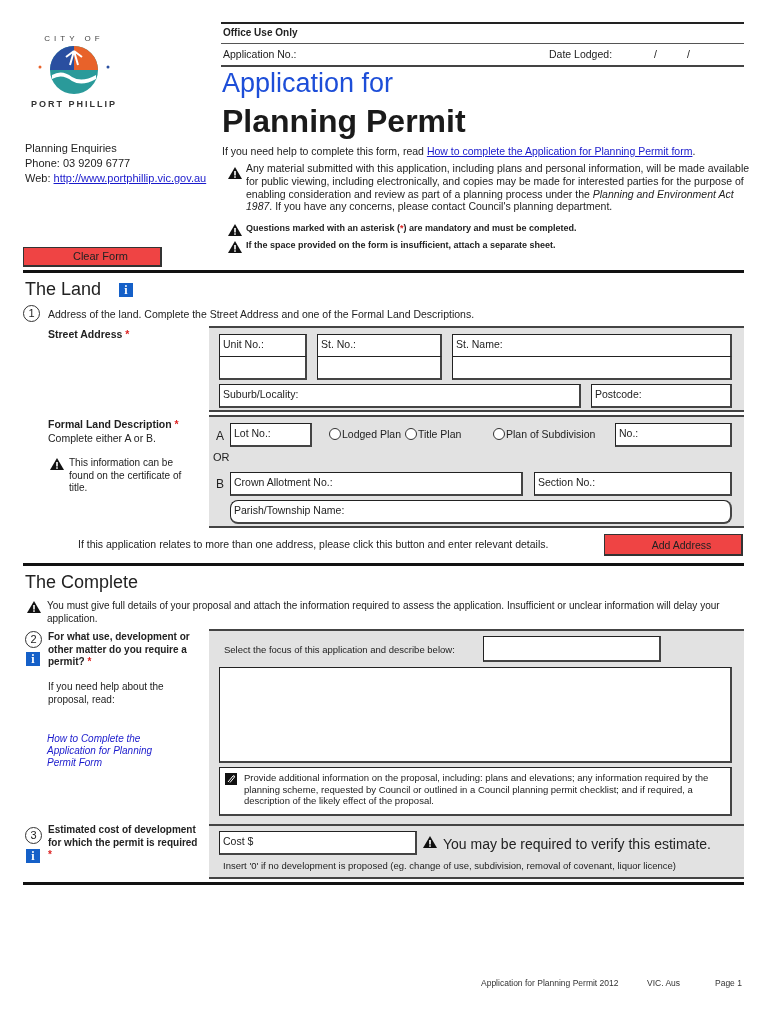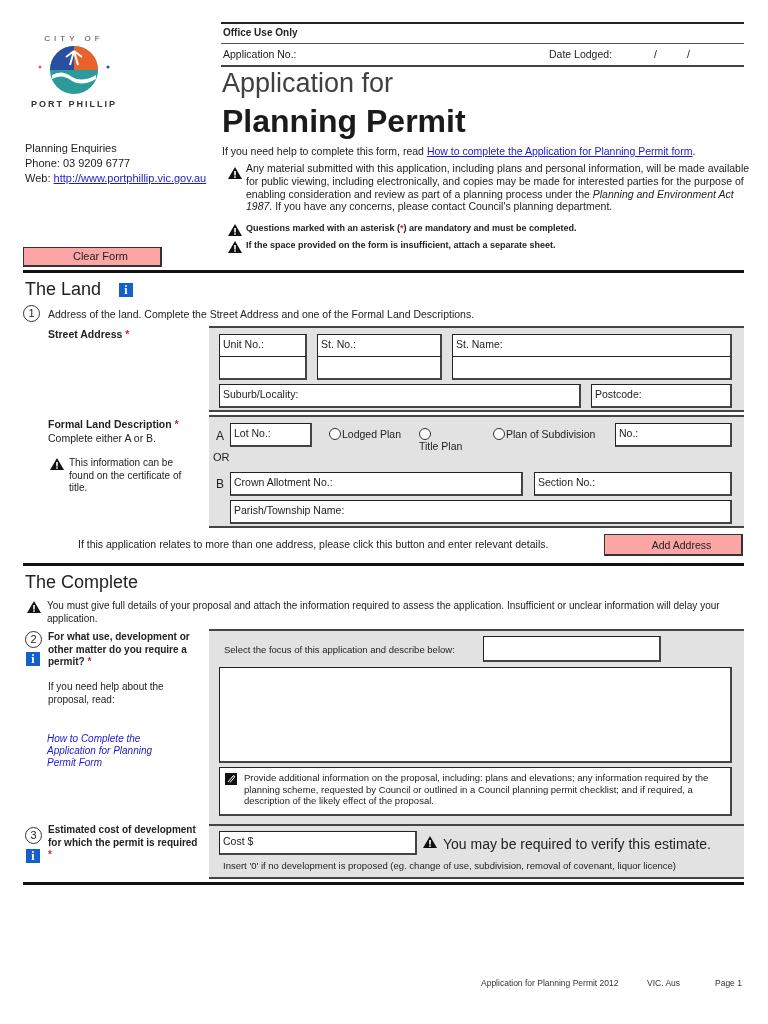--- a/index.html
+++ b/index.html
@@ -9,37 +9,37 @@
   a { color: #1a1acc; text-decoration: underline; margin-top: 24px; }
   .req { color: #d22; }
 
   
   .logo { left: 28px; top: 25px; width: 92px; height: 85px; }
 
   
   .contact { left: 25px; top: 141px; font-size: 11px; line-height: 15px; color: #222; }
 
   .btn {
-    background: #fca5a5; border: 1px solid #333; border-right-width: 2px; border-bottom-width: 2px;
+    background: #ef4444; border: 1px solid #333; border-right-width: 2px; border-bottom-width: 2px;
     font-size: 11px; color: #222; text-align: center; font-family: "Liberation Sans", sans-serif; cursor: pointer; padding-left: 17px;
   }
   .clear-btn { left: 23px; top: 247px; width: 139px; height: 20px; line-height: 17px; }
 
   
   .rule { background: #222; }
   .office-top { left: 221px; top: 22px; width: 523px; height: 2px; }
   .office-label { left: 223px; top: 27px; font-size: 10px; font-weight: bold; color: #222; }
   .office-mid { left: 221px; top: 43px; width: 523px; height: 1px; background: #555; }
   .appno-label { left: 223px; top: 48px; font-size: 10.5px; }
   .date-label { left: 549px; top: 48px; font-size: 10.5px; }
   .slash1 { left: 654px; top: 48px; font-size: 10.5px; }
   .slash2 { left: 687px; top: 48px; font-size: 10.5px; }
   .office-bot { left: 221px; top: 65px; width: 523px; height: 2px; background: #444; }
 
-  .title1 { left: 222px; top: 68px; font-size: 27px; color: #404040; }
+  .title1 { left: 222px; top: 68px; font-size: 27px; color: #1d4ed8; }
   .title2 { left: 222px; top: 103px; font-size: 32px; font-weight: bold; color: #1a1a1a; }
 
   .help-line { left: 222px; top: 145px; font-size: 10.5px; }
   .warn-icon { width: 14px; height: 12px; display: inline-block; }
   .notice1 { left: 228px; top: 162px; width: 520px; }
   .notice1 .txt { position: absolute; left: 18px; top: 0; font-size: 10.5px; line-height: 12.8px; width: 505px; }
   .notice1 .warn-icon { position: absolute; left: 0; top: 5px; }
   .notice2 { left: 228px; top: 223px; }
   .notice3 { left: 228px; top: 240px; }
   .notice2 .txt, .notice3 .txt { position: absolute; left: 18px; top: 0; font-size: 9px; font-weight: bold; white-space: nowrap; }
@@ -161,34 +161,34 @@
   </svg>
 <div class="abs" style="left:69px; top:457px; width:130px; font-size:10px; line-height:12.5px;">This information can be found on the certificate of title.</div>
 
 <div class="abs panel" style="left:209px; top:415px; width:535px; height:113px;">
   <div class="abs" style="left:7px; top:12px; font-size:12px;">A</div>
   <div class="abs field" style="left:21px; top:6px; width:82px; height:24px;">Lot No.:</div>
   <div class="abs radio" style="left:120px; top:11px;">
       <span class="dot"></span>
       <span>Lodged Plan</span>
     </div>
-  <div class="abs radio" style="left:210px; top:11px;flex-direction:column;">
+  <div class="abs radio" style="left:196px; top:11px;">
       <span class="dot"></span>
       <span>Title Plan</span>
     </div>
   <div class="abs radio" style="left:284px; top:11px;">
       <span class="dot"></span>
       <span>Plan of Subdivision</span>
     </div>
   <div class="abs field" style="left:406px; top:6px; width:117px; height:24px;">No.:</div>
   <div class="abs" style="left:4px; top:34px; font-size:11px; font-weight:normal;">OR</div>
   <div class="abs" style="left:7px; top:60px; font-size:12px;">B</div>
   <div class="abs field" style="left:21px; top:55px; width:293px; height:24px;">Crown Allotment No.:</div>
   <div class="abs field" style="left:325px; top:55px; width:198px; height:24px;">Section No.:</div>
-  <div class="abs field" style="left:21px; top:83px; width:502px; height:24px;">Parish/Township Name:</div>
+  <div class="abs field" style="left:21px; top:83px; width:502px; height:24px;border-radius:8px;">Parish/Township Name:</div>
 </div>
 
 <div class="abs" style="left:78px; top:538px; font-size:10.5px;">If this application relates to more than one address, please click this button and enter relevant details.</div>
 <button class="abs btn" style="left:604px; top:534px; width:139px; height:22px; font-size:10.5px;">Add Address</button>
 
 <div class="abs section-rule" style="top:563px;"></div>
 <div class="abs sec-title" style="top:572px;">The Complete</div>
 <svg class="abs warn-icon" style="left:27px; top:601px;" viewBox="0 0 14 12">
     <path d="M7 0 L14 12 L0 12 Z" fill="#111"></path>
     <rect x="6.2" y="4" width="1.6" height="4.5" fill="#fff"></rect>

